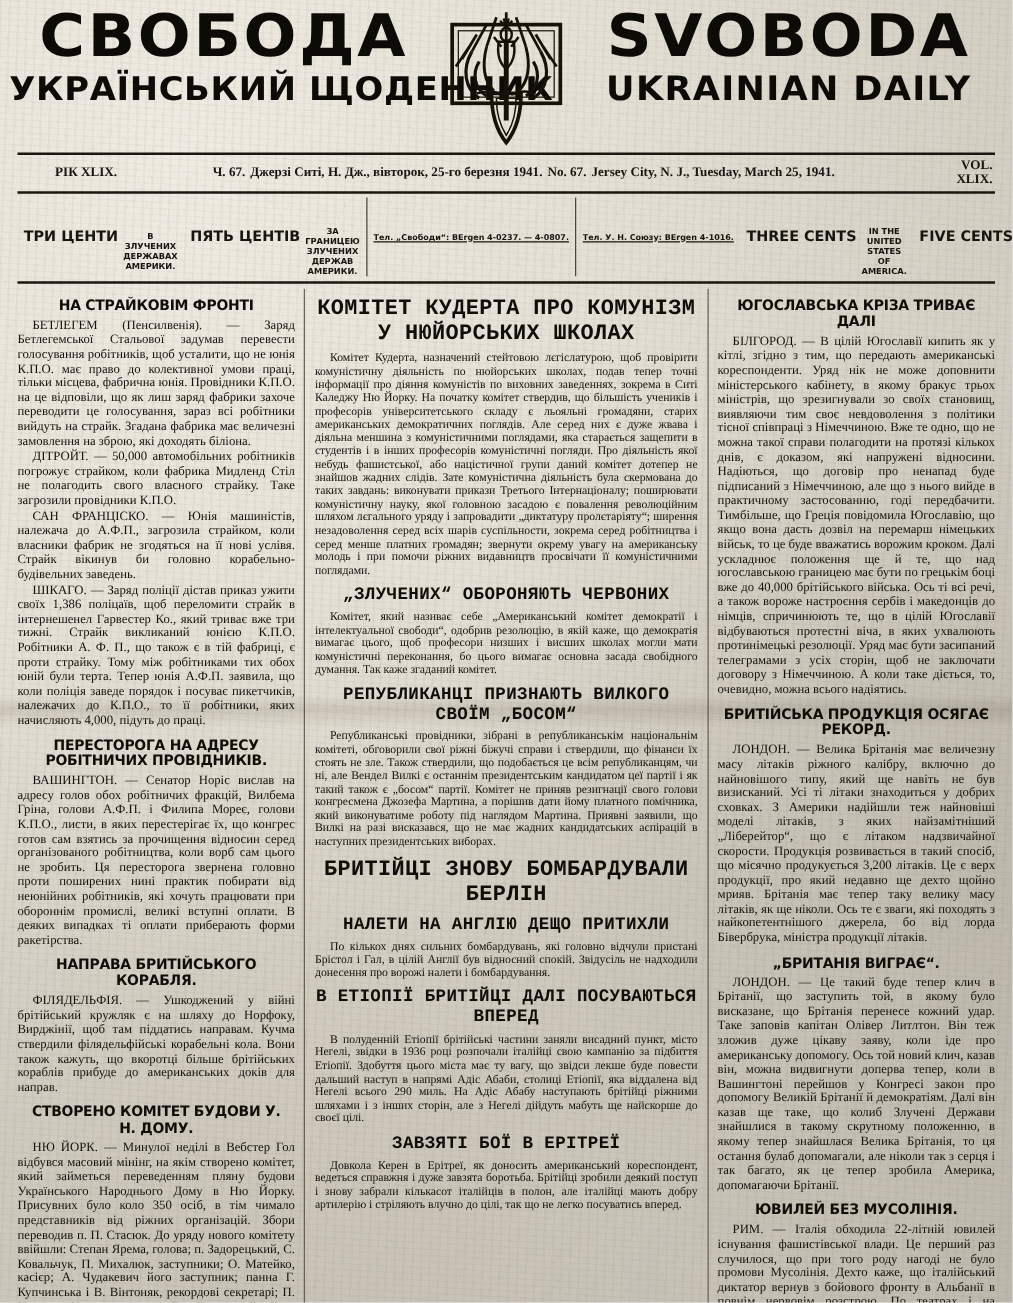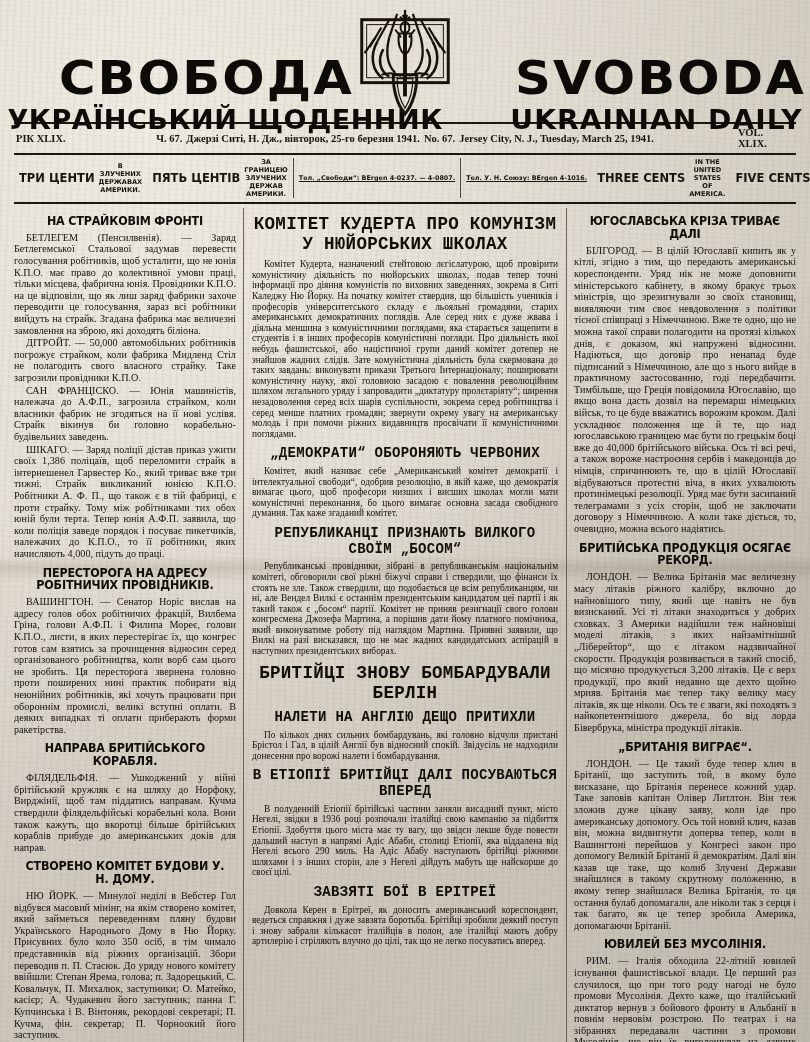--- a/index.html
+++ b/index.html
@@ -31,21 +31,21 @@
   .vsmudge{
     position:absolute;left:0;right:0;top:556px;height:26px;pointer-events:none;
     background:linear-gradient(180deg,rgba(140,132,115,0) 0%,rgba(140,132,115,.20) 45%,rgba(140,132,115,0) 100%);
     mix-blend-mode:multiply;
   }
   .content{position:absolute;inset:0;padding:0 14px;box-sizing:border-box;}
 
   
   .masthead{position:relative;height:122px;}
   .mast-row{display:flex;align-items:flex-start;justify-content:space-between;height:100%;}
-  .mast-side{flex:0 0 auto;text-align:right;padding-top:4px;margin-top:48px;}
+  .mast-side{flex:0 0 auto;text-align:center;padding-top:4px;}
   .mast-left{width:330px;}
   .mast-right{width:330px;}
   .mast-title{
     font-family:"DejaVu Sans", sans-serif;
     font-weight:bold;
     font-size:47px;
     letter-spacing:2px;
     line-height:52px;
     color:#0d0b07;
     white-space:nowrap;
@@ -69,34 +69,34 @@
   .emblem svg{width:100%;height:100%;display:block;}
 
   
   .rule{border-top:2px solid #1a1710;}
   .dateline{
     display:flex;align-items:center;
     font-family:"Liberation Serif", serif;
     font-weight:bold;font-size:10.5px;
     padding:3px 2px 4px 2px;
   }
-  .dl-left{width:56px;}
+  .dl-left{width:56px;margin-left:28px;}
   .dl-mid{flex:1;display:flex;justify-content:center;gap:4px;}
-  .dl-right{width:56px;text-align:left;}
+  .dl-right{width:56px;text-align:right;}
   .dl-c{white-space:nowrap;}
 
   .pricebar{
     display:flex;align-items:stretch;
     font-family:"DejaVu Sans", sans-serif;
     font-size:7px;line-height:8.5px;font-weight:bold;
     padding:3px 0 4px 0;
   }
   .pb-cell{display:flex;align-items:center;gap:4px;padding:0 5px;}
   .pb-big{font-size:11.5px;letter-spacing:0px;white-space:nowrap;}
-  .pb-small{font-size:6.6px;line-height:8px;text-align:center;}
+  .pb-small{font-size:6.6px;line-height:8px;text-align:center;margin-top:23px;}
   .pb-phone{font-size:6.4px;line-height:8px;text-align:left;white-space:nowrap;text-decoration:underline;}
   .pb-sep{border-left:1px solid #4b453a;}
   .pb-grow{flex:1;}
 
   
   .cols{display:flex;height:862px;padding-top:4px;}
   .col{position:relative;overflow:hidden;}
   .col1{width:232px;padding-right:7px;}
   .col2{width:320px;padding:0 8px;border-left:1px solid #6d6657;border-right:1px solid #6d6657;}
   .col3{width:232px;padding-left:7px;}
@@ -241,21 +241,21 @@
         <h2 class="hl">ПЕРЕСТОРОГА НА АДРЕСУ РОБІТНИЧИХ ПРОВІДНИКІВ.</h2>
         <p class="bt">ВАШИНГТОН. — Сенатор Норіс вислав на адресу голов обох робітничих фракцій, Вилбема Гріна, голови А.Ф.П. і Филипа Мореє, голови К.П.О., листи, в яких перестерігає їх, що конгрес готов сам взятись за прочищення відносин серед організованого робітництва, коли ворб сам цього не зробить. Ця пересторога звернена головно проти поширених нині практик побирати від неюнійних робітників, які хочуть працювати при обороннім промислі, великі вступні оплати. В деяких випадках ті оплати приберають форми ракетірства.</p>
         <h2 class="hl">НАПРАВА БРИТІЙСЬКОГО КОРАБЛЯ.</h2>
         <p class="bt">ФІЛЯДЕЛЬФІЯ. — Ушкоджений у війні брітійський кружляк є на шляху до Норфоку, Вирджінії, щоб там піддатись направам. Кучма ствердили філядельфійські корабельні кола. Вони також кажуть, що вкоротці більше брітійських кораблів прибуде до американських доків для направ.</p>
         <h2 class="hl">СТВОРЕНО КОМІТЕТ БУДОВИ У. Н. ДОМУ.</h2>
         <p class="bt">НЮ ЙОРК. — Минулої неділі в Вебстер Гол відбувся масовий мінінг, на якім створено комітет, який займеться переведенням пляну будови Українського Народнього Дому в Ню Йорку. Присувних було коло 350 осіб, в тім чимало представників від ріжних організацій. Збори переводив п. П. Стасюк. До уряду нового комітету ввійшли: Степан Ярема, голова; п. Задорецький, С. Ковальчук, П. Михалюк, заступники; О. Матейко, касієр; А. Чудакевич його заступник; панна Г. Купчинська і В. Вінтоняк, рекордові секретарі; П. Кучма, фін. секретар; П. Чорноокий його заступник.</p>
       </div>
     <div class="col col2" id="col-center">
         <h2 class="hl big">КОМІТЕТ КУДЕРТА ПРО КОМУНІЗМ У НЮЙОРСЬКИХ ШКОЛАХ</h2>
         <p class="bt">Комітет Кудерта, назначений стейтовою лєгіслатурою, щоб провірити комуністичну діяльність по нюйорських школах, подав тепер точні інформації про діяння комуністів по виховних заведеннях, зокрема в Ситі Каледжу Ню Йорку. На початку комітет ствердив, що більшість учеників і професорів університетського складу є льояльні громадяни, старих американських демократичних поглядів. Але серед них є дуже жвава і діяльна меншина з комуністичними поглядами, яка старається защепити в студентів і в інших професорів комуністичні погляди. Про діяльність якої небудь фашистської, або націстичної групи даний комітет дотепер не знайшов жадних слідів. Зате комуністична діяльність була скермована до таких завдань: виконувати прикази Третього Інтернаціоналу; поширювати комуністичну науку, якої головною засадою є повалення революційним шляхом лєгального уряду і запровадити „диктатуру пролєтаріяту“; ширення незадоволення серед всіх шарів суспільности, зокрема серед робітництва і серед менше платних громадян; звернути окрему увагу на американську молодь і при помочи ріжних видавництв просвічати її комуністичними поглядами.</p>
-        <h2 class="hl mid">„ДЕМОКРАТИ“ ОБОРОНЯЮТЬ ЧЕРВОНИХ</h2>
+        <h2 class="hl mid">„ЗЛУЧЕНИХ“ ОБОРОНЯЮТЬ ЧЕРВОНИХ</h2>
         <p class="bt">Комітет, який називає себе „Американський комітет демократії і інтелектуальної свободи“, одобрив резолюцію, в якій каже, що демократія вимагає цього, щоб професори низших і висших школах могли мати комуністичні переконання, бо цього вимагає основна засада свобідного думання. Так каже згаданий комітет.</p>
         <h2 class="hl mid">РЕПУБЛИКАНЦІ ПРИЗНАЮТЬ ВИЛКОГО СВОЇМ „БОСОМ“</h2>
         <p class="bt">Републиканські провідники, зібрані в републиканськім національнім комітеті, обговорили свої ріжні біжучі справи і ствердили, що фінанси їх стоять не зле. Також ствердили, що подобається це всім републиканцям, чи ні, але Вендел Вилкі є останнім президентським кандидатом цеї партії і як такий також є „босом“ партії. Комітет не приняв резигнації свого голови конгресмена Джозефа Мартина, а порішив дати йому платного помічника, який виконуватиме роботу під наглядом Мартина. Приявні заявили, що Вилкі на разі висказався, що не має жадних кандидатських аспірацій в наступних президентських виборах.</p>
         <h2 class="hl big">БРИТІЙЦІ ЗНОВУ БОМБАРДУВАЛИ БЕРЛІН</h2>
         <h2 class="hl mid">НАЛЕТИ НА АНГЛІЮ ДЕЩО ПРИТИХЛИ</h2>
         <p class="bt">По кількох днях сильних бомбардувань, які головно відчули пристані Брістол і Гал, в цілій Англії був відносний спокій. Звідусіль не надходили донесення про ворожі налети і бомбардування.</p>
         <h2 class="hl mid">В ЕТІОПІЇ БРИТІЙЦІ ДАЛІ ПОСУВАЮТЬСЯ ВПЕРЕД</h2>
         <p class="bt">В полуденній Етіопії брітійські частини заняли висадний пункт, місто Негелі, звідки в 1936 році розпочали італійці свою кампанію за підбиття Етіопії. Здобуття цього міста має ту вагу, що звідси лекше буде повести дальший наступ в напрямі Адіс Абаби, столиці Етіопії, яка віддалена від Негелі всього 290 миль. На Адіс Абабу наступають брітійці ріжними шляхами і з інших сторін, але з Негелі дійдуть мабуть ще найскорше до своєї цілі.</p>
         <h2 class="hl mid">ЗАВЗЯТІ БОЇ В ЕРІТРЕЇ</h2>
         <p class="bt">Довкола Керен в Ерітреї, як доносить американський кореспондент, ведеться справжня і дуже завзята боротьба. Брітійці зробили деякий поступ і знову забрали кількасот італійців в полон, але італійці мають добру артилерію і стріляють влучно до цілі, так що не легко посуватись вперед.</p>

